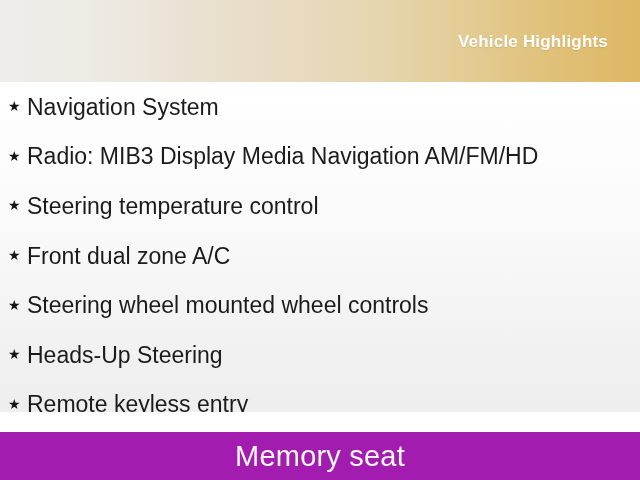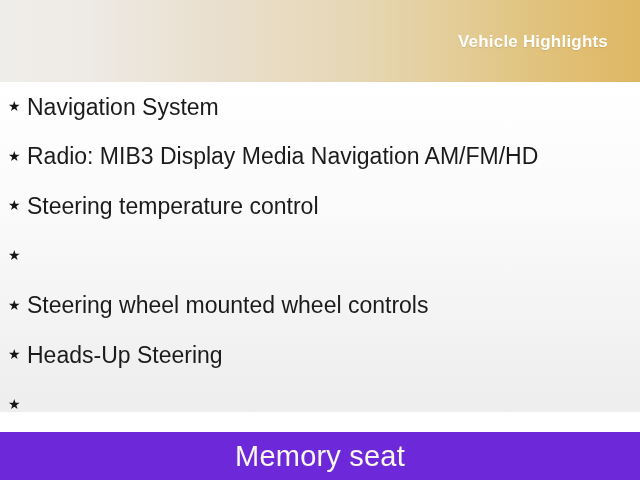--- a/index.html
+++ b/index.html
@@ -99,21 +99,21 @@
 
   
   .footer-band {
     flex: 0 0 48px;
     height: 48px;
     width: 100%;
     box-sizing: border-box;
     display: flex;
     align-items: center;
     justify-content: center;
-    background: #6d28d9;
+    background: #a21caf;
     margin-top: 20px;
   }
   .footer-caption {
     font-size: 29px;
     font-weight: normal;
     color: #fbf8f2;
     line-height: 1;
     white-space: nowrap;
     letter-spacing: 0.2px;
   }
@@ -140,34 +140,36 @@
         <span class="highlight-label">Radio: MIB3 Display Media Navigation AM/FM/HD</span>
       </li>
 
       <li class="highlight-item">
         <span class="bullet-star">★</span>
         <span class="highlight-label">Steering temperature control</span>
       </li>
 
       <li class="highlight-item">
         <span class="bullet-star">★</span>
+        <span class="highlight-label">Front dual zone A/C</span>
       </li>
 
       <li class="highlight-item">
         <span class="bullet-star">★</span>
         <span class="highlight-label">Steering wheel mounted wheel controls</span>
       </li>
 
       <li class="highlight-item">
         <span class="bullet-star">★</span>
         <span class="highlight-label">Heads-Up Steering</span>
       </li>
 
       <li class="highlight-item">
         <span class="bullet-star">★</span>
+        <span class="highlight-label">Remote keyless entry</span>
       </li>
 
     </ul>
   </div>
 
   <div class="footer-band">
     <div class="footer-caption">Memory seat</div>
   </div>
 
 </div>

